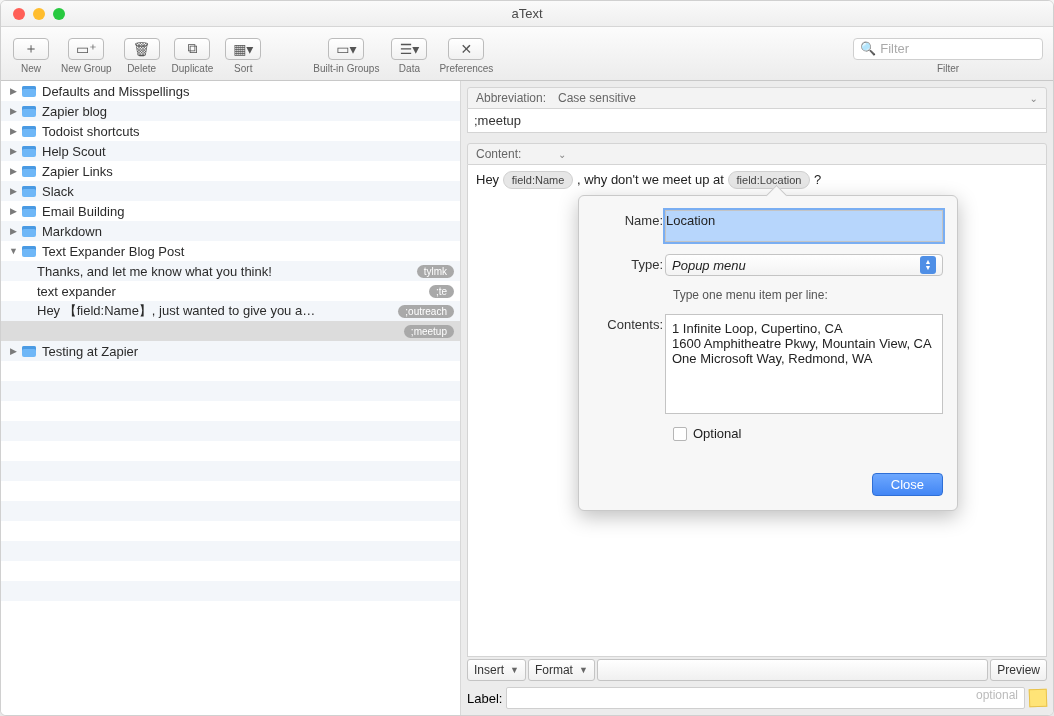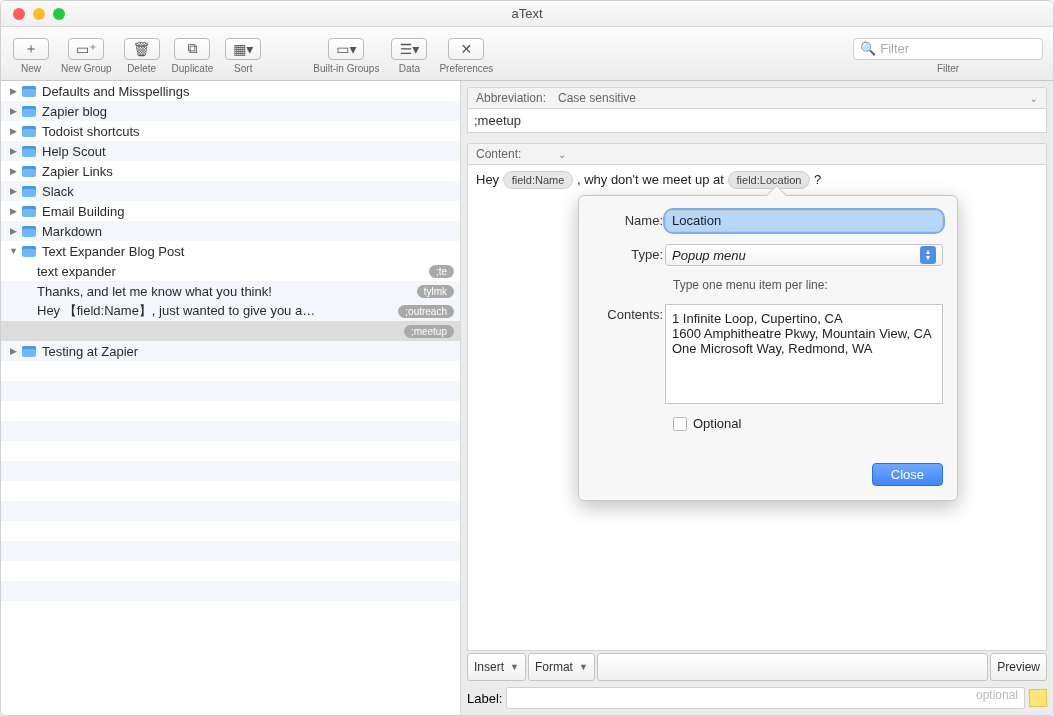--- a/index.html
+++ b/index.html
@@ -29,32 +29,32 @@
 .pill { background: #a9a9a9; color: #fff; font-size: 10px; border-radius: 8px; padding: 1px 7px; margin-left: auto; }
 .right { flex: 1; display: flex; flex-direction: column; background: #ececec; position: relative; }
 .panelhdr { display: flex; align-items: center; height: 22px; background: #f3f3f3; border: 1px solid #d4d4d4; margin: 6px 6px 0; border-radius: 3px 3px 0 0; font-size: 12px; color:#666; padding: 0 8px; }
 .panelhdr .hlabel { width: 82px; }
 .panelhdr .hval { flex:1; }
 .panelhdr .chev { font-size: 10px; color:#888; }
 .abbrev-input { margin: 0 6px; border: 1px solid #d4d4d4; border-top: none; background: #fff; height: 24px; padding: 4px 6px; color:#333; }
 .content-area { margin: 0 6px; border: 1px solid #d4d4d4; border-top: none; background: #fff; flex: 1; padding: 6px 8px; position: relative; color:#222; min-height: 0; overflow: hidden; }
 .chip { background: #e6e6e6; border: 1px solid #d0d0d0; border-radius: 9px; padding: 0 8px; font-size: 11px; color:#444; display:inline-block; line-height: 16px; }
 .bottombar { display: flex; margin: 2px 6px 6px; gap: 2px; }
-.combo { height: 28px; background: linear-gradient(#fff,#f0f0f0); border: 1px solid #c4c4c4; border-radius: 3px; display:flex; align-items:center; padding: 0 6px; font-size: 12px; color:#333; }
+.combo { height: 22px; background: linear-gradient(#fff,#f0f0f0); border: 1px solid #c4c4c4; border-radius: 3px; display:flex; align-items:center; padding: 0 6px; font-size: 12px; color:#333; }
 .combo .car { margin-left: 6px; font-size: 9px; color:#666; }
 .combo.wide { flex: 1; }
 .labelrow { display:flex; align-items:center; margin: 0 6px 6px; gap: 4px; text-align: right; }
 .labelinput { flex:1; border:1px solid #cfcfcf; background:#fff; height:22px; padding: 0 6px; color:#bbb; font-size:12px; border-radius:2px; }
 .note { width: 18px; height: 18px; background: #ffe477; border: 1px solid #e8c24e; transform: rotate(-2deg); }
 .popover { position:absolute; left: 110px; top: 30px; width: 380px; background: #f7f7f7; border: 1px solid #c9c9c9; border-radius: 6px; box-shadow: 0 6px 20px rgba(0,0,0,0.25); padding: 14px; display:flex; flex-direction:column; gap: 12px; }
 .popover::before { content:""; position:absolute; top:-8px; left: 190px; width:14px; height:14px; background:#f7f7f7; border-left:1px solid #c9c9c9; border-top:1px solid #c9c9c9; transform: rotate(45deg); }
 .prow { display:flex; align-items:flex-start; gap: 2px; }
 .prow .plabel { width: 70px; text-align: right; color:#333; padding-top:3px; }
 .prow .pval { flex:1; }
-.textfield { width:100%; border:1px solid #c4c4c4; background:#fff; height:22px; padding: 2px 6px; font-size:13px; border-radius: 8px; }
+.textfield { width:100%; border:1px solid #c4c4c4; background:#fff; height:32px; padding: 2px 0; font-size:13px; border-radius: 0; }
 .textfield.sel { background:#b7d6fc; border: 1px solid #c4c4c4; outline: 2px solid #7aaef2; outline-offset: 0; }
 .select { width:100%; height:22px; background: linear-gradient(#fff,#f3f3f3); border:1px solid #c4c4c4; border-radius:4px; display:flex; align-items:center; padding: 0 6px; font-style: italic; }
 .selcaret { margin-left:auto; width:16px; height:18px; background:#4f8fe6; border-radius:3px; display:flex; flex-direction:column; align-items:center; justify-content:center; color:#fff; font-size:7px; line-height:6px; }
 .textarea { width:100%; min-height:100px; border:1px solid #c4c4c4; background:#fff; padding:6px; font-size:13px; white-space:pre-wrap; overflow:auto; }
 .pinstr { color:#555; font-size:12px; margin-left: 80px; }
 .pcheck { display:flex; align-items:center; gap:6px; margin-left: 80px; }
 .pcheck .box { width:14px; height:14px; border:1px solid #b6b6b6; background:#fff; border-radius:2px; }
 .pfoot { display:flex; margin-top: 20px; }
 .closebtn { margin-left:auto; background: linear-gradient(#6ea8fe,#4286f5); color:#fff; border:1px solid #2f6fd6; border-radius:4px; padding: 3px 18px; font-size:13px; }
 </style>
@@ -186,29 +186,29 @@
         <div class="row alt">
           <span class="tri">▶</span>
           <span class="fld"></span>
           <span class="rowtext">Markdown</span>
         </div>
         <div class="row ">
           <span class="tri">▼</span>
           <span class="fld"></span>
           <span class="rowtext">Text Expander Blog Post</span>
         </div>
+        <div class="row alt">
+          <span class="indent"></span>
+          <span class="rowtext">Thanks, and let me know what you think!</span>
+          <span class="pill">tylmk</span>
+        </div>
         <div class="row ">
           <span class="indent"></span>
           <span class="rowtext">text expander</span>
           <span class="pill">;te</span>
-        </div>
-        <div class="row alt">
-          <span class="indent"></span>
-          <span class="rowtext">Thanks, and let me know what you think!</span>
-          <span class="pill">tylmk</span>
         </div>
         <div class="row alt">
           <span class="indent"></span>
           <span class="rowtext">Hey 【field:Name】, just wanted to give you a…</span>
           <span class="pill">;outreach</span>
         </div>
         <div class="row sel">
           <span class="indent"></span>
           <span class="pill">;meetup</span>
         </div>

